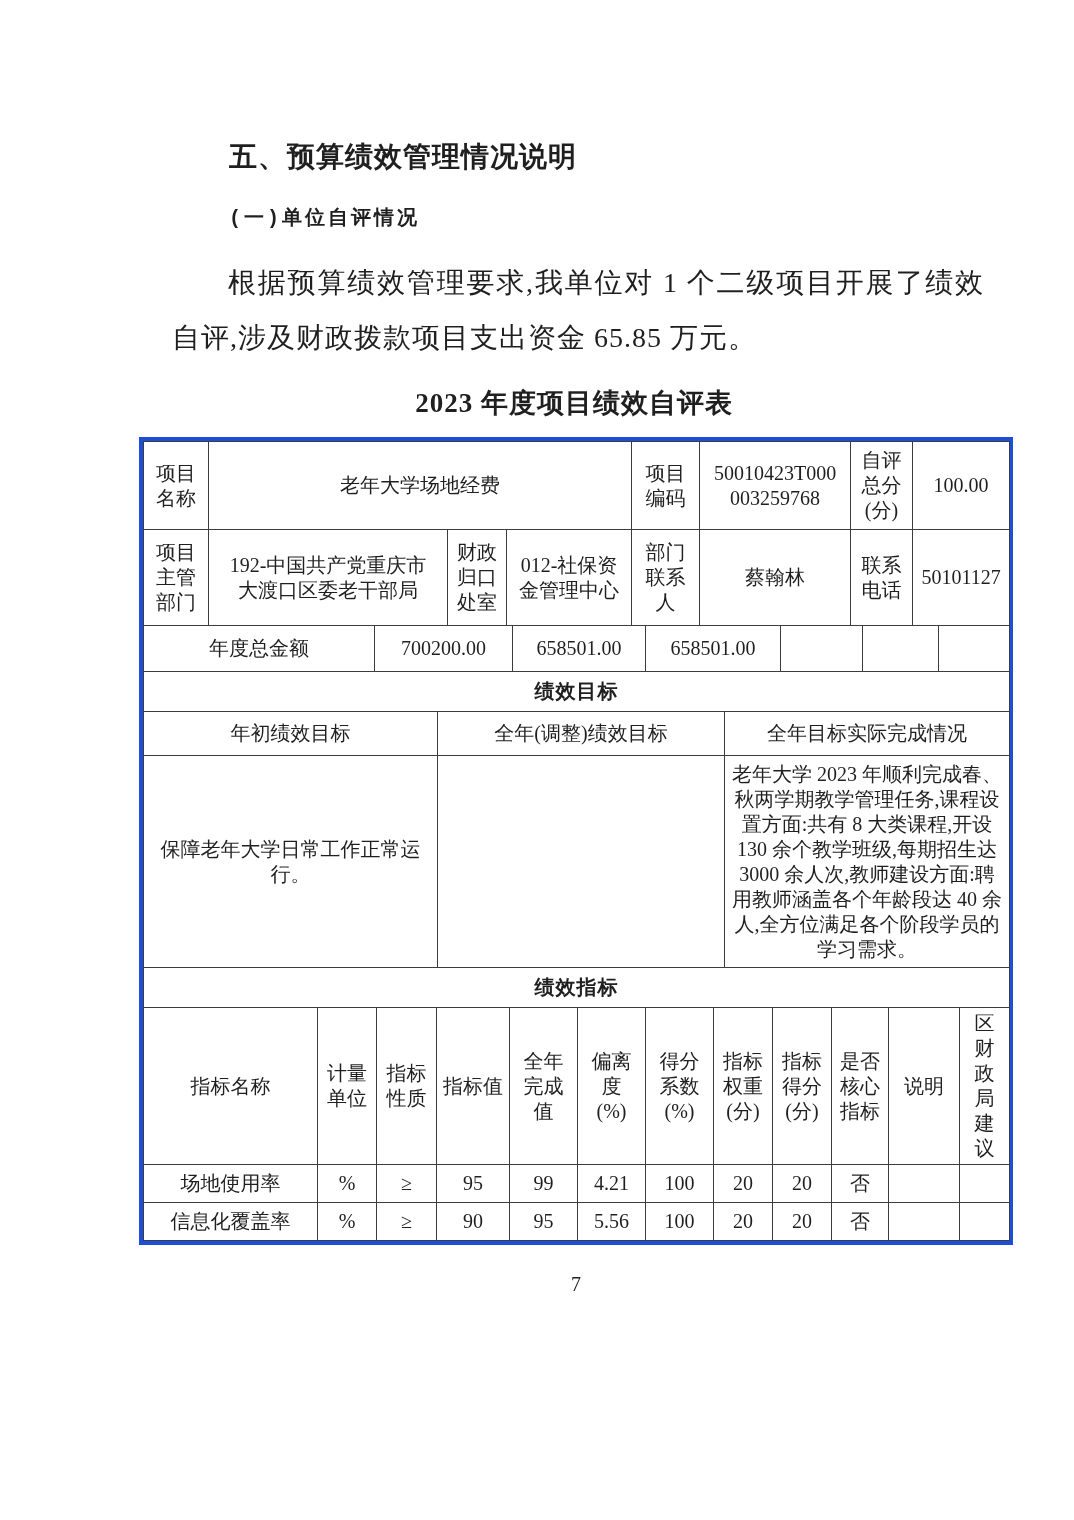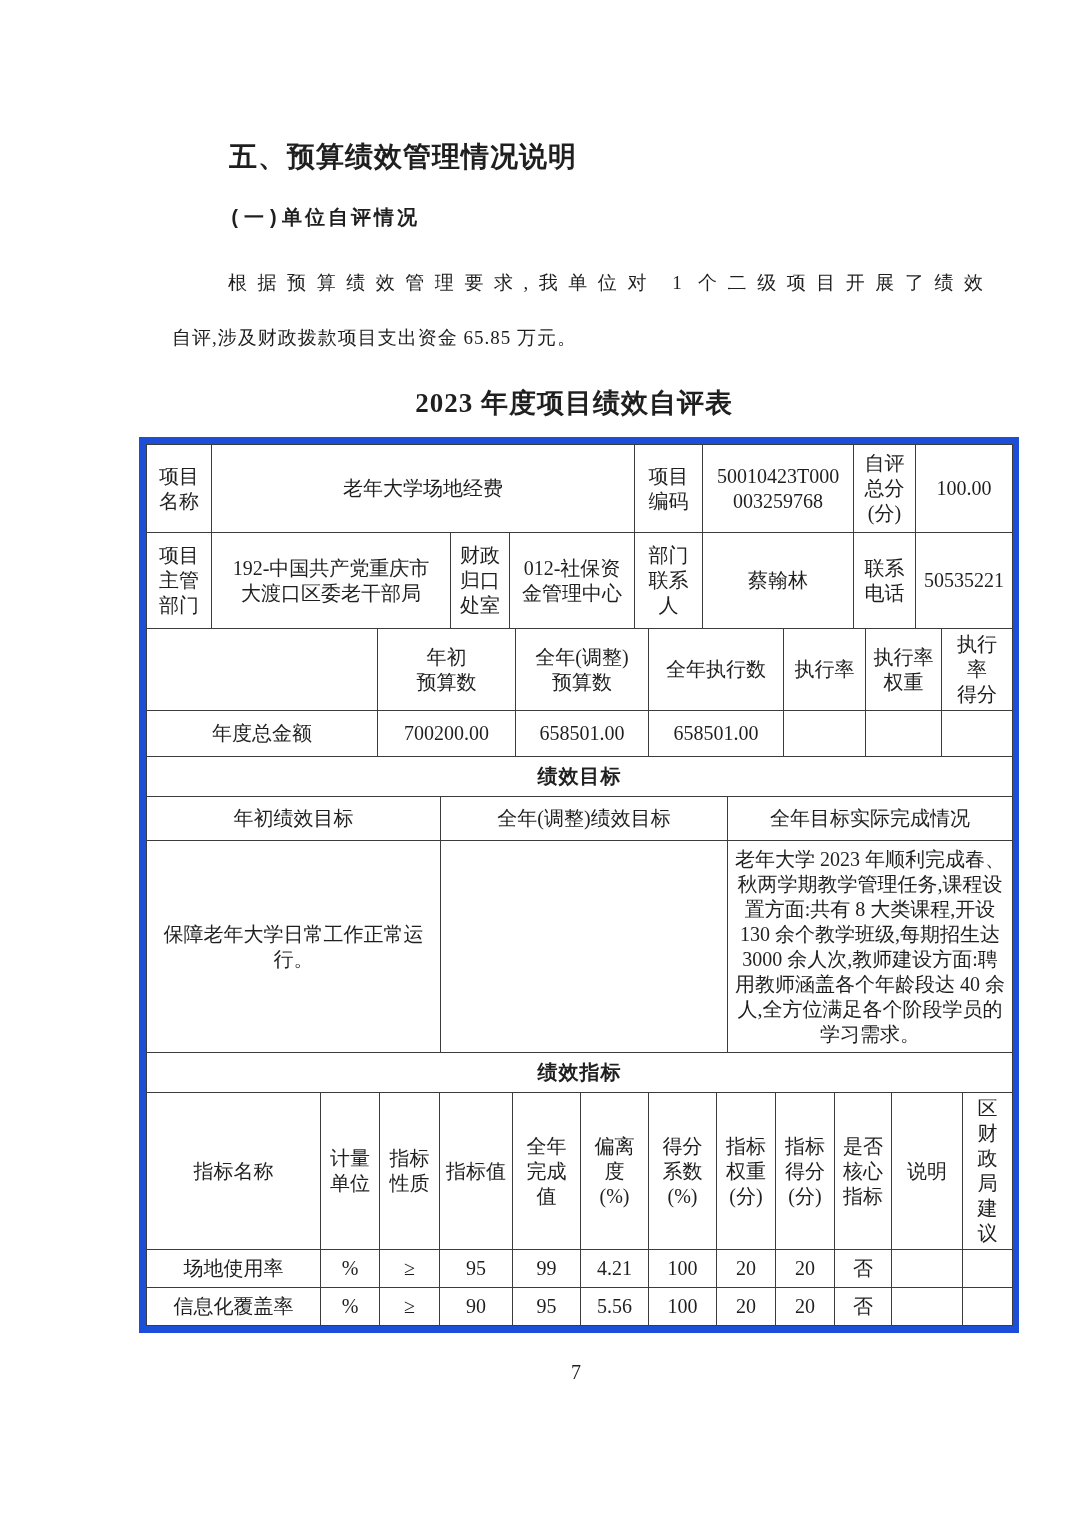--- a/index.html
+++ b/index.html
@@ -23,39 +23,39 @@
   .h2 {
     margin: 28px 0 9px 190px;
     font-size: 20px;
     font-weight: bold;
     letter-spacing: 3px;
     font-family: Liberation Mono, monospace;
   }
   .para {
     margin: 24px 0 0 133px;
     width: 812px;
-    font-size: 19px;
+    font-size: 28px;
     line-height: 55px;
     letter-spacing: 1px;
   }
   .para .line1 { display: block; text-indent: 56px; text-align: justify; text-align-last: justify; }
   .para .line2 { display: block; }
   .tbl-title {
     margin: 20px 0 0 100px;
     width: 870px;
     text-align: center;
     font-size: 27px;
     font-weight: bold;
     letter-spacing: 1px;
   }
   .eval-table {
     box-sizing: content-box;
     width: 866px;
     margin: 16px 0 0 100px;
-    border: 7px solid #1d4ed8;
+    border: 4px solid #1d4ed8;
   }
   table.t {
     width: 100%;
     border-collapse: collapse;
     table-layout: fixed;
   }
   table.t.mt { margin-top: -1px; }
   table.t td {
     border: 1px solid #3c3c3c;
     font-size: 20px;
@@ -134,49 +134,36 @@
           <td>财政
 归口
 处室</td>
           <td>012-社保资
 金管理中心</td>
           <td>部门
 联系人</td>
           <td>蔡翰林</td>
           <td>联系
 电话</td>
-          <td>50535221</td>
+          <td>50101127</td>
         </tr>
       </tbody>
     </table>
 
     <table class="t mt">
       <colgroup>
         <col style="width:231px">
           <col style="width:138px">
           <col style="width:133px">
           <col style="width:135px">
         <col style="width:82px">
           <col style="width:76px">
           <col style="width:71px">
       </colgroup>
       <tbody>
-        <tr style="height:66px">
-          <td></td>
-          <td>年初
-预算数</td>
-          <td>全年(调整)
-预算数</td>
-          <td>全年执行数</td>
-          <td>执行率</td>
-          <td>执行率
-权重</td>
-          <td>执行率
-得分</td>
-        </tr>
         <tr style="height:46px">
           <td class="tl">年度总金额</td>
           <td>700200.00</td>
           <td>658501.00</td>
           <td>658501.00</td>
           <td></td>
           <td></td>
           <td></td>
         </tr>
       </tbody>

